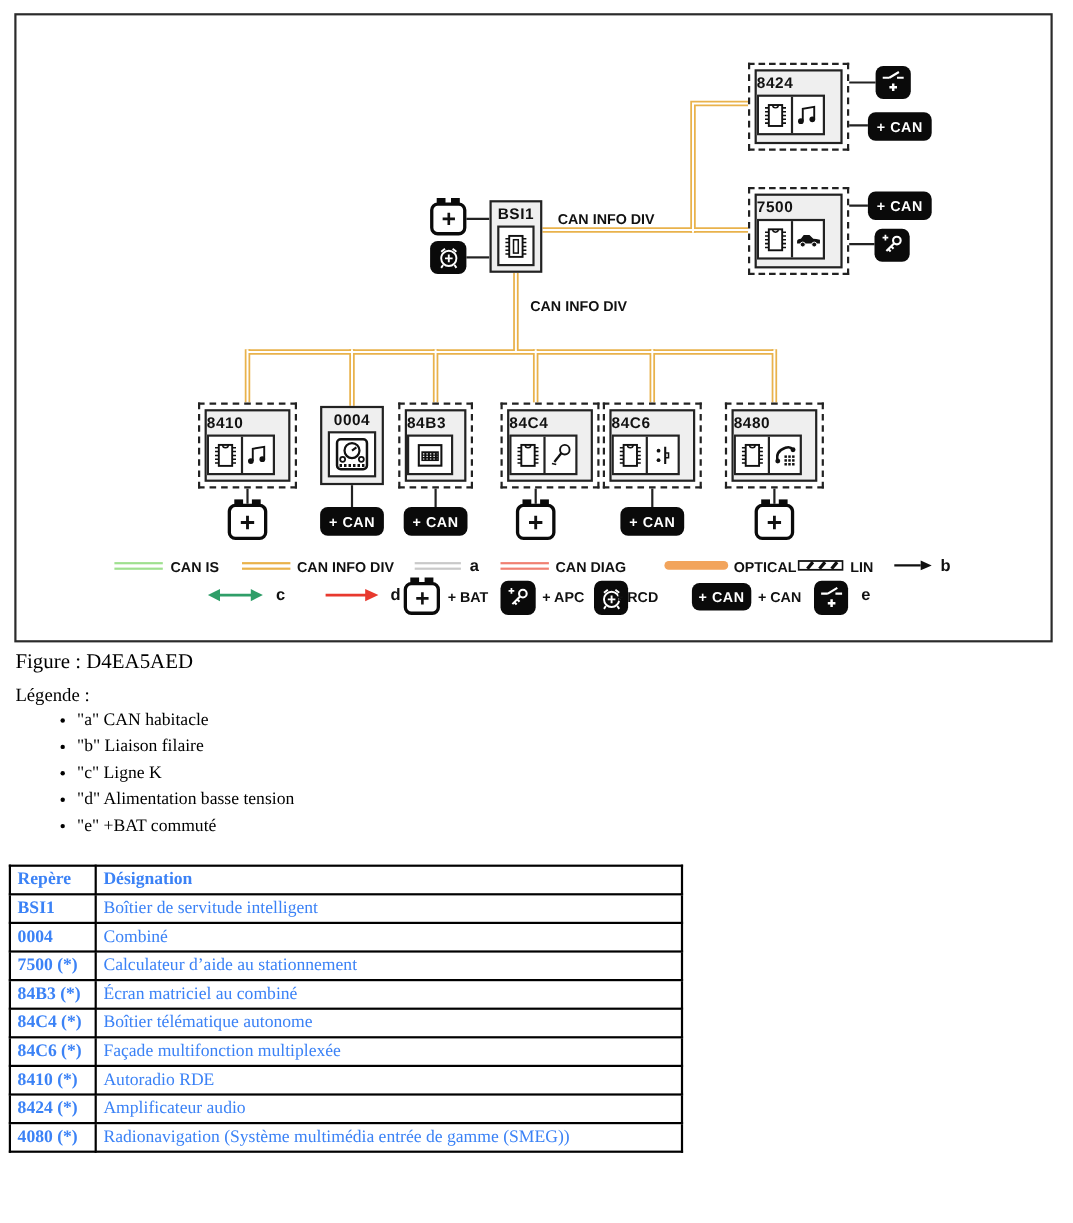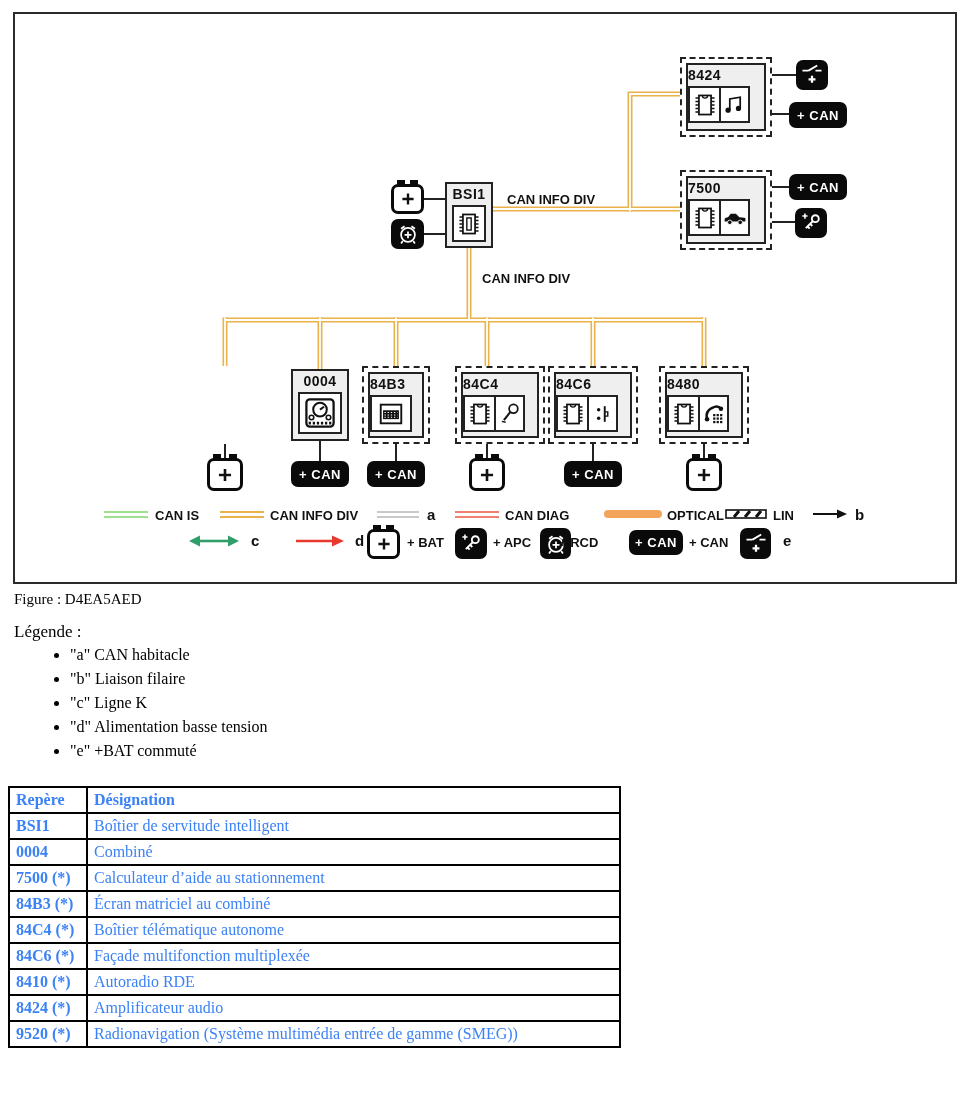--- a/index.html
+++ b/index.html
@@ -32,21 +32,21 @@
   .dline { position:absolute; height:7px; background:#fff; border-top:2px solid #000; border-bottom:2px solid #000; }
   .dline.green { border-color:#9fe08f; }
   .dline.gold  { border-color:#e9b24b; }
   .dline.gray  { border-color:#c9c9c9; }
   .dline.red   { border-color:#f08072; }
   .optline { position:absolute; height:8px; border-radius:4px; background:#f2a45c; }
   .lglbl { position:absolute; font-size:13px; font-weight:700; color:#111; white-space:nowrap; }
   .lglet { font-size:15px; }
 
   
-  .caption { position:absolute; left:14px; top:591px; font-family:"Liberation Serif", serif; font-size:15px; color:#000; }
+  .caption { position:absolute; left:14px; top:591px; font-family:"Liberation Serif", serif; font-size:19px; color:#000; }
   .legtitle { position:absolute; left:14px; top:622px; font-family:"Liberation Serif", serif; font-size:17px; color:#000; }
   .leglist { position:absolute; left:14px; top:646px; width:600px; font-family:"Liberation Serif", serif; font-size:16px; color:#000; }
   .leglist li { margin-left:56px; margin-bottom:5.5px; line-height:18.5px; }
 
   table.rep { position:absolute; left:8px; top:786px; width:613px; border-collapse:collapse; font-family:"Liberation Serif", serif; font-size:16px; color:#3b82f6; }
   table.rep td, table.rep th { border:2px solid #000; padding:2px 6px 3px 6px; text-align:left; vertical-align:middle; height:26px; }
   table.rep th { font-weight:700; }
   td.repcol { font-weight:700; width:78px; }
 </style>
 </head>
@@ -179,20 +179,41 @@
         </svg>
     </div>
     <div class="bicon" style="left:376px; top:205px; width:33px; height:30px;">
       <svg width="26" height="26" viewBox="0 0 30 30">
           <circle cx="15" cy="16" r="8" fill="none" stroke="#fff" stroke-width="2"></circle>
           <path d="M11 16h8M15 12v8" stroke="#fff" stroke-width="2"></path>
           <path d="M7 9l4-3M23 9l-4-3M9 23l-2 3M21 23l2 3" stroke="#fff" stroke-width="2"></path>
         </svg>
     </div>
 
+    <div class="node" style="left:165px; top:352px; width:90px; height:78px;">
+      <div class="inner">
+        <div class="nlab">8410</div>
+        <div class="plate">
+          <span class="cell">
+              <svg width="26" height="28" viewBox="0 0 30 30">
+                <rect x="8" y="4" width="14" height="22" fill="#fff" stroke="#111" stroke-width="2"></rect>
+                <path d="M8 7h-4M8 11h-4M8 15h-4M8 19h-4M8 23h-4M22 7h4M22 11h4M22 15h4M22 19h4M22 23h4" stroke="#111" stroke-width="1.6"></path>
+                <path d="M12 4a3 3 0 0 0 6 0" fill="none" stroke="#111" stroke-width="1.5"></path>
+              </svg>
+            </span>
+          <span class="cell cellR">
+              <svg width="26" height="28" viewBox="0 0 30 30">
+                <path d="M9 21 V8 l12 -2 v13" fill="none" stroke="#111" stroke-width="2"></path>
+                <circle cx="7" cy="21" r="3" fill="#111"></circle>
+                <circle cx="19" cy="19" r="3" fill="#111"></circle>
+              </svg>
+            </span>
+        </div>
+      </div>
+    </div>
     <div class="bat" style="left:192px; top:444px; width:36px; height:33px;">
       <svg width="26" height="24" viewBox="0 0 30 26">
           <path d="M8 13h14M15 6v14" stroke="#111" stroke-width="3"></path>
         </svg>
     </div>
 
     <div class="node solidbox" style="left:276px; top:355px; width:58px; height:72px;">
       <div class="nlab">0004</div>
       <div class="plate">
         <span class="cell" style="width:40px; height:38px;">
@@ -422,19 +443,19 @@
         </tr>
     <tr>
           <td class="repcol">8410 (*)</td>
           <td>Autoradio RDE</td>
         </tr>
     <tr>
           <td class="repcol">8424 (*)</td>
           <td>Amplificateur audio</td>
         </tr>
     <tr>
-          <td class="repcol">9520 (*)</td>
+          <td class="repcol">4080 (*)</td>
           <td>Radionavigation (Système multimédia entrée de gamme (SMEG))</td>
         </tr>
   </tbody>
     </table>
 
 </div>
 
 </body></html>

